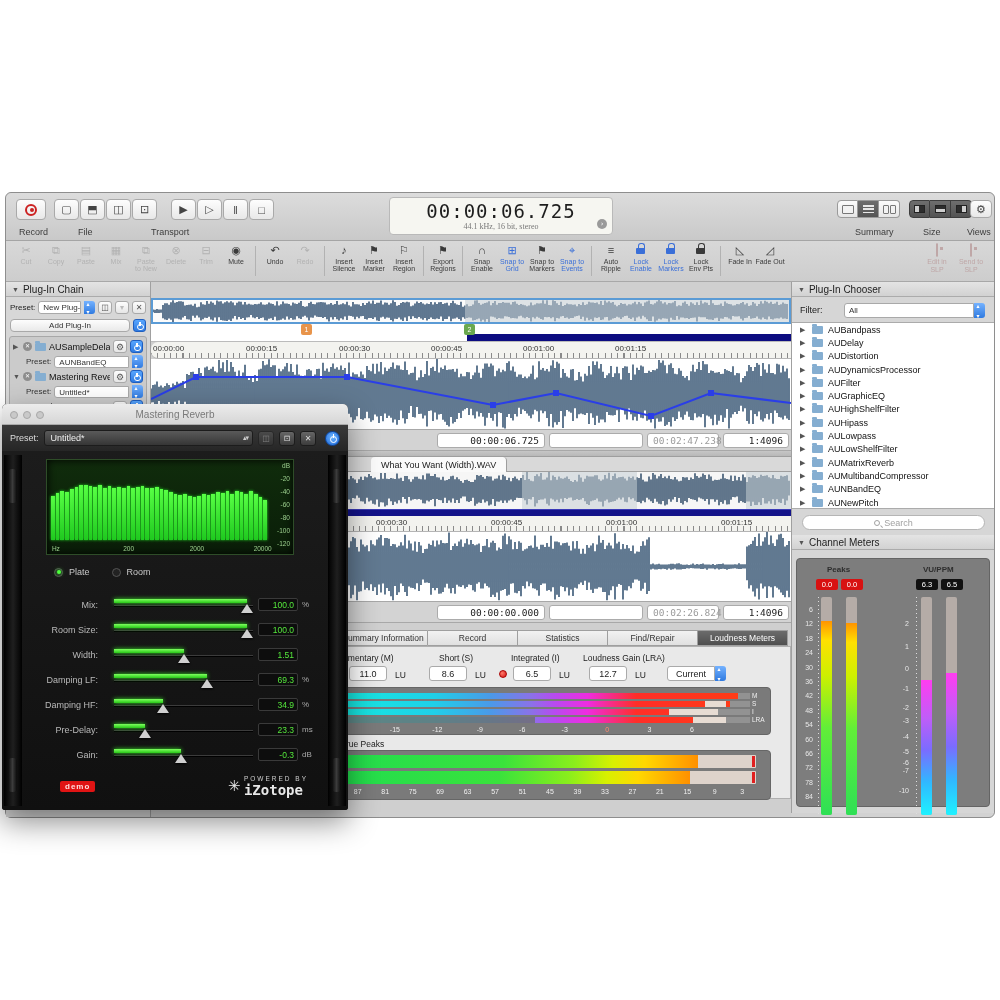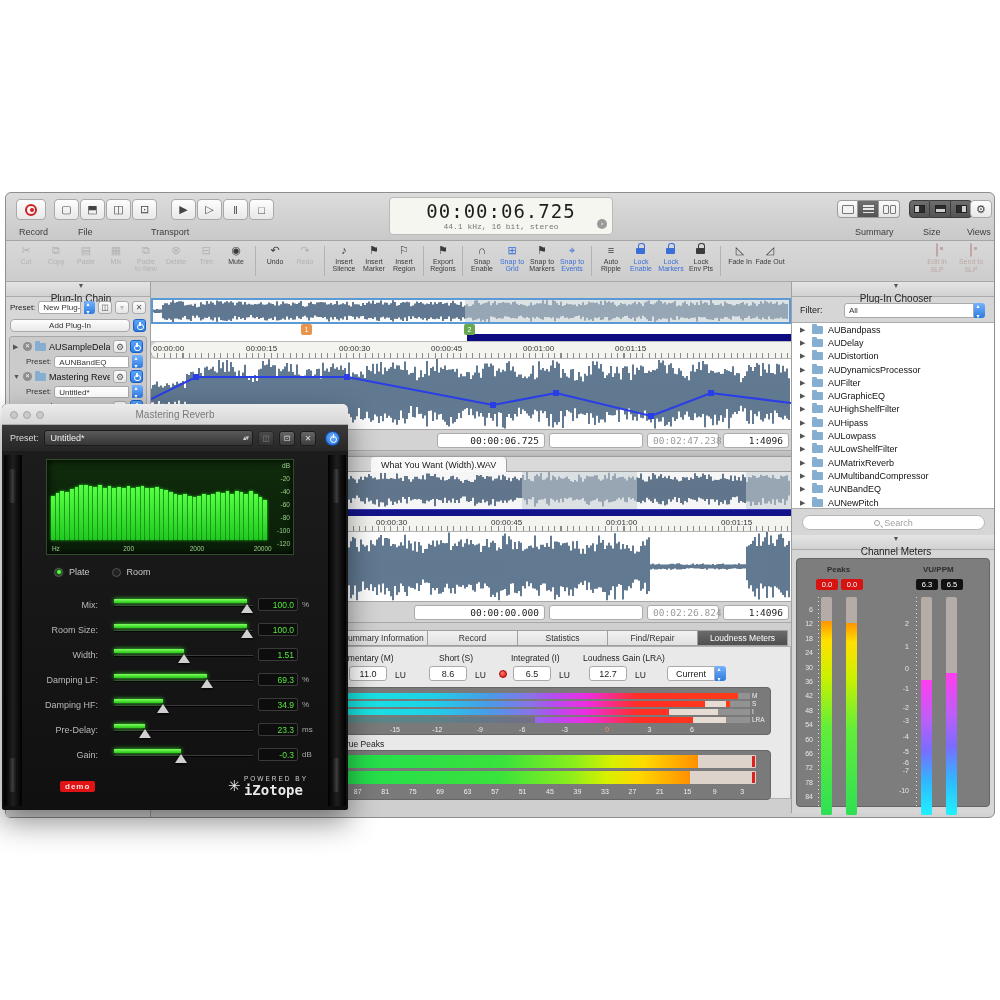--- a/index.html
+++ b/index.html
@@ -38,21 +38,21 @@
   .tbtn.active{color:#3a6fd8;}
   .tbtn.slp{color:#bfa7a7;width:34px;}
   .tsep{width:1px;height:30px;background:#b2b2b2;margin:0 4px;}
   .locki{position:relative;width:10px;height:12px;display:inline-block;}
   .locki::before{content:"";position:absolute;left:2px;top:0;width:5px;height:5px;border:1.4px solid currentColor;border-bottom:none;border-radius:3px 3px 0 0;}
   .locki::after{content:"";position:absolute;left:0;top:5px;width:9px;height:6px;background:currentColor;border-radius:1px;}
   .slpico{width:11px;height:11px;border:1.3px solid currentColor;border-radius:2px;position:relative;}
   .slpico::after{content:"";position:absolute;left:3px;top:3px;width:3px;height:3px;background:currentColor;}
   
   .leftp{position:absolute;left:0;top:89px;width:145px;bottom:0;background:#d7d7d7;border-right:1px solid #a0a0a0;font-size:9px;color:#222;}
-  .phdr{height:15px;background:linear-gradient(#e4e4e4,#d2d2d2);border-bottom:1px solid #ababab;font-size:10px;color:#222;display:flex;align-items:center;padding-left:6px;gap:4px;flex-direction:column;}
+  .phdr{height:15px;background:linear-gradient(#e4e4e4,#d2d2d2);border-bottom:1px solid #ababab;font-size:10px;color:#222;display:flex;align-items:center;padding-left:6px;gap:4px;}
   .phdr .tri{font-size:7px;color:#555;}
   .rowflex{display:flex;align-items:center;gap:3px;padding:0 4px;}
   .dd{background:#fff;border:1px solid #a9a9a9;border-radius:3px 0 0 3px;height:13px;font-size:8px;color:#333;display:flex;align-items:center;padding:0 4px;flex:1;white-space:nowrap;overflow:hidden;}
   .stp{width:11px;height:13px;background:linear-gradient(#74b2ff,#2f7ae0);border-radius:0 3px 3px 0;position:relative;}
   .stp::before{content:"▴";position:absolute;top:-1px;left:2.5px;font-size:6px;color:#fff;}
   .stp::after{content:"▾";position:absolute;bottom:-1px;left:2.5px;font-size:6px;color:#fff;}
   .smbtn{width:14px;height:13px;background:linear-gradient(#fdfdfd,#e6e6e6);border:1px solid #a9a9a9;border-radius:3px;font-size:8px;color:#555;text-align:center;line-height:12px;}
   .pwr{width:13px;height:13px;min-width:13px;border-radius:3px;background:linear-gradient(#58a6ff,#2f7ae0);border:1px solid #1f5fc0;position:relative;}
   .pwr::before{content:"";position:absolute;left:3px;top:3.5px;width:4.5px;height:4.5px;border:1.3px solid #fff;border-radius:50%;}
   .pwr::after{content:"";position:absolute;left:5.4px;top:1.5px;width:1.5px;height:4px;background:#fff;}
@@ -198,21 +198,21 @@
       </div>
     <div class="mbtn" style="left:217px;width:25px;">
         <span>‖</span>
       </div>
     <div class="mbtn" style="left:243px;width:25px;">
         <span>□</span>
       </div>
 
     <div class="timebox mono">
       <div class="t1">00:00:06.725</div>
-      <div class="t2" style="font-family:Liberation Mono, monospace;">44.1 kHz, 16 bit, stereo</div>
+      <div class="t2" style="font-family:Liberation Serif, serif;">44.1 kHz, 16 bit, stereo</div>
       <div class="fmtbtn">›</div>
     </div>
 
     <div class="seg" style="left:831px;">
       <div class="sbtn">
           <span class="segico"></span>
         </div>
       <div class="sbtn on">
           <span class="lines3"></span>
         </div>
@@ -494,21 +494,21 @@
         <span class="rlab" style="left: 455px;">00:01:00</span>
         <span class="rlab" style="left: 570px;">00:01:15</span>
       </div>
     <div class="wavebox" style="top:250px;height:69px;">
       <div id="wave-main2" style="position:absolute;inset:0;"><svg width="640" height="69">
             <path d="M0 18.8L0 51.7M2 16.6L2 50.6M4 10.1L4 59.0M6 12.8L6 54.4M8 10.5L8 56.3M10 7.6L10 56.3M12 12.1L12 58.1M14 6.4L14 54.0M16 15.4L16 57.7M18 13.8L18 66.7M20 3.8L20 62.6M22 7.2L22 54.7M24 13.7L24 60.6M26 8.6L26 54.4M28 4.3L28 56.8M30 3.4L30 58.0M32 16.8L32 58.5M34 5.9L34 54.9M36 17.1L36 59.8M38 13.0L38 62.1M40 3.0L40 64.6M42 9.9L42 54.2M44 11.3L44 55.4M46 15.4L46 51.6M48 8.3L48 56.2M50 18.2L50 56.0M52 16.6L52 54.7M54 8.5L54 53.4M56 15.8L56 60.5M58 16.0L58 59.7M60 19.7L60 49.8M62 5.9L62 53.0M64 10.1L64 56.8M66 3.9L66 63.1M68 5.0L68 58.8M70 6.6L70 58.6M72 6.3L72 60.3M74 14.9L74 58.5M76 12.7L76 52.9M78 5.7L78 61.6M80 7.3L80 54.4M82 1.9L82 65.3M84 3.3L84 54.0M86 13.7L86 60.9M88 12.7L88 61.5M90 1.1L90 58.3M92 13.4L92 59.6M94 14.5L94 57.0M96 14.4L96 53.4M98 11.9L98 55.9M100 10.1L100 51.4M102 11.8L102 57.3M104 14.3L104 57.8M106 17.5L106 54.6M108 21.3L108 47.2M110 18.2L110 48.3M112 11.6L112 61.3M114 9.3L114 55.5M116 11.3L116 57.5M118 15.1L118 57.3M120 8.2L120 53.7M122 18.3L122 61.6M124 11.1L124 66.1M126 10.3L126 66.3M128 10.5L128 63.9M130 8.9L130 61.2M132 2.2L132 65.3M134 8.5L134 64.4M136 11.4L136 55.8M138 9.8L138 61.7M140 11.9L140 52.4M142 8.9L142 67.9M144 13.1L144 53.8M146 19.2L146 54.2M148 17.1L148 60.0M150 7.9L150 50.4M152 16.0L152 64.4M154 19.3L154 55.5M156 13.8L156 53.1M158 8.5L158 63.0M160 18.0L160 50.3M162 12.4L162 56.2M164 18.2L164 55.1M166 17.3L166 58.4M168 4.9L168 54.5M170 12.4L170 64.6M172 7.6L172 62.5M174 8.8L174 63.2M176 2.1L176 64.0M178 10.0L178 67.6M180 3.3L180 56.7M182 5.3L182 51.8M184 5.1L184 59.2M186 14.0L186 54.4M188 4.1L188 54.9M190 11.4L190 63.7M192 6.9L192 52.5M194 10.4L194 60.0M196 11.9L196 59.5M198 15.4L198 53.3M200 9.3L200 66.2M202 5.0L202 62.8M204 6.2L204 53.6M206 14.9L206 68.3M208 19.5L208 59.8M210 7.6L210 59.2M212 12.4L212 49.6M214 14.4L214 57.8M216 13.2L216 55.9M218 19.3L218 58.3M220 8.3L220 52.2M222 12.2L222 59.0M224 13.6L224 55.2M226 7.5L226 63.1M228 5.5L228 52.5M230 3.0L230 60.4M232 13.5L232 51.4M234 6.0L234 62.4M236 6.0L236 56.1M238 6.7L238 59.1M240 13.9L240 64.3M242 12.1L242 68.2M244 12.2L244 54.1M246 15.2L246 63.1M248 13.7L248 60.2M250 10.2L250 51.6M252 13.4L252 54.1M254 2.7L254 60.1M256 16.4L256 63.9M258 8.4L258 54.6M260 11.6L260 55.7M262 18.6L262 56.1M264 9.5L264 57.2M266 19.8L266 51.3M268 10.0L268 58.9M270 13.6L270 53.0M272 20.9L272 47.4M274 16.9L274 50.8M276 16.8L276 50.5M278 11.7L278 50.9M280 12.9L280 62.7M282 8.4L282 56.0M284 14.6L284 58.2M286 8.5L286 56.1M288 12.6L288 61.7M290 8.2L290 61.5M292 11.1L292 60.0M294 11.3L294 55.6M296 10.9L296 51.7M298 0.6L298 56.5M300 17.9L300 61.2M302 13.9L302 55.9M304 11.5L304 61.7M306 13.9L306 52.8M308 9.6L308 54.6M310 7.5L310 55.1M312 14.8L312 53.2M314 11.2L314 56.4M316 6.7L316 55.1M318 12.5L318 52.4M320 8.1L320 53.0M322 11.9L322 58.2M324 13.2L324 59.8M326 12.4L326 51.7M328 11.5L328 50.3M330 19.9L330 56.5M332 14.0L332 56.6M334 13.8L334 51.6M336 7.0L336 54.0M338 15.2L338 55.4M340 10.4L340 65.0M342 8.7L342 62.8M344 11.0L344 65.0M346 18.6L346 60.5M348 15.4L348 68.3M350 17.0L350 58.7M352 3.8L352 57.9M354 1.6L354 57.0M356 12.3L356 63.7M358 4.3L358 62.8M360 7.6L360 51.8M362 17.2L362 51.3M364 10.1L364 60.8M366 17.1L366 61.2M368 9.3L368 58.9M370 10.8L370 64.3M372 18.8L372 53.9M374 17.2L374 56.4M376 16.5L376 49.4M378 14.0L378 54.2M380 13.6L380 51.3M382 15.7L382 56.3M384 3.6L384 56.8M386 14.7L386 58.3M388 17.2L388 63.8M390 12.8L390 52.9M392 12.7L392 51.4M394 15.0L394 51.6M396 10.9L396 58.8M398 14.8L398 58.1M400 3.7L400 59.5M402 16.7L402 55.3M404 9.6L404 67.6M406 9.5L406 62.8M408 10.3L408 65.1M410 13.3L410 54.3M412 11.3L412 55.0M414 10.9L414 59.3M416 10.5L416 55.4M418 13.7L418 63.6M420 18.4L420 57.5M422 9.3L422 64.1M424 16.6L424 55.8M426 9.0L426 56.4M428 16.8L428 52.3M430 21.7L430 50.6M432 16.8L432 53.1M434 21.8L434 48.8M436 13.1L436 57.9M438 15.7L438 50.4M440 13.5L440 57.8M442 11.2L442 61.1M444 19.2L444 56.7M446 12.4L446 56.7M448 3.6L448 55.2M450 10.8L450 55.6M452 8.1L452 60.1M454 17.1L454 60.1M456 13.4L456 68.3M458 10.8L458 63.3M460 13.5L460 58.3M462 16.6L462 54.3M464 1.3L464 67.5M466 11.4L466 54.7M468 9.8L468 52.1M470 17.3L470 53.1M472 12.1L472 67.4M474 16.7L474 58.2M476 12.9L476 58.4M478 16.2L478 54.2M480 19.1L480 56.3M482 13.5L482 50.8M484 21.4L484 47.4M486 19.4L486 47.5M488 19.8L488 48.8M490 13.9L490 58.7M492 9.2L492 56.8M494 13.5L494 50.7M496 7.5L496 61.9M498 5.2L498 59.1M500 32.3L500 37.5M502 31.4L502 36.7M504 32.5L504 37.4M506 32.2L506 37.4M508 31.7L508 36.9M510 32.5L510 37.3M512 32.6L512 36.8M514 32.4L514 37.0M516 32.6L516 37.7M518 32.2L518 36.6M520 31.8L520 37.7M522 31.8L522 37.2M524 32.3L524 36.5M526 31.5L526 37.4M528 31.2L528 37.6M530 32.3L530 37.4M532 32.8L532 37.0M534 32.8L534 36.9M536 32.5L536 36.2M538 32.9L538 36.5M540 32.4L540 36.0M542 31.6L542 36.3M544 32.7L544 36.5M546 32.0L546 36.6M548 32.4L548 36.5M550 31.9L550 36.9M552 31.5L552 37.1M554 32.5L554 36.6M556 32.4L556 37.7M558 32.6L558 36.6M560 32.8L560 36.5M562 31.9L562 36.6M564 32.9L564 37.2M566 32.2L566 36.4M568 32.1L568 37.6M570 32.0L570 37.0M572 31.4L572 36.8M574 32.5L574 37.1M576 32.5L576 37.8M578 32.5L578 37.0M580 32.5L580 36.8M582 32.4L582 36.6M584 32.3L584 36.2M586 32.4L586 36.8M588 31.2L588 37.0M590 32.3L590 37.0M592 32.2L592 36.4M594 32.2L594 36.6M596 14.5L596 48.2M598 13.2L598 56.6M600 11.9L600 53.3M602 8.7L602 59.5M604 5.1L604 64.4M606 13.9L606 56.6M608 1.6L608 67.6M610 13.8L610 51.5M612 9.6L612 56.5M614 5.3L614 54.4M616 0.1L616 66.1M618 12.8L618 54.2M620 3.5L620 55.2M622 11.3L622 65.6M624 14.1L624 54.2M626 7.6L626 55.8M628 2.5L628 57.6M630 1.7L630 60.6M632 6.1L632 63.1M634 14.4L634 65.2M636 12.9L636 58.8M638 9.0L638 65.3" stroke="#1e4062" stroke-width="1.4"></path>
           </svg></div>
     </div>
 
     <div class="statusbar" style="top:319px;">
-      <span class="sbox" style="right:246px;width:131px;">00:00:00.000</span>
+      <span class="sbox" style="right:246px;width:108px;">00:00:00.000</span>
       <span class="sbox" style="right:148px;width:94px;"></span>
       <span class="sbox dim" style="right:72px;width:72px;">00:02:26.824</span>
       <span class="sbox" style="right:2px;width:66px;">1:4096</span>
     </div>
 
     <div class="bpanel">
       <div class="btabs">
         <div class="btab">Summary Information</div>
         <div class="btab">Record</div>
         <div class="btab">Statistics</div>

